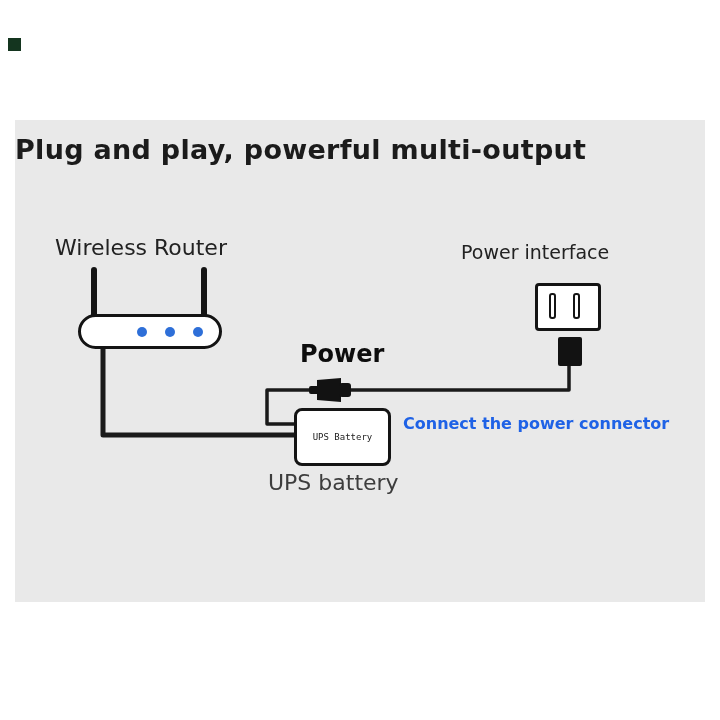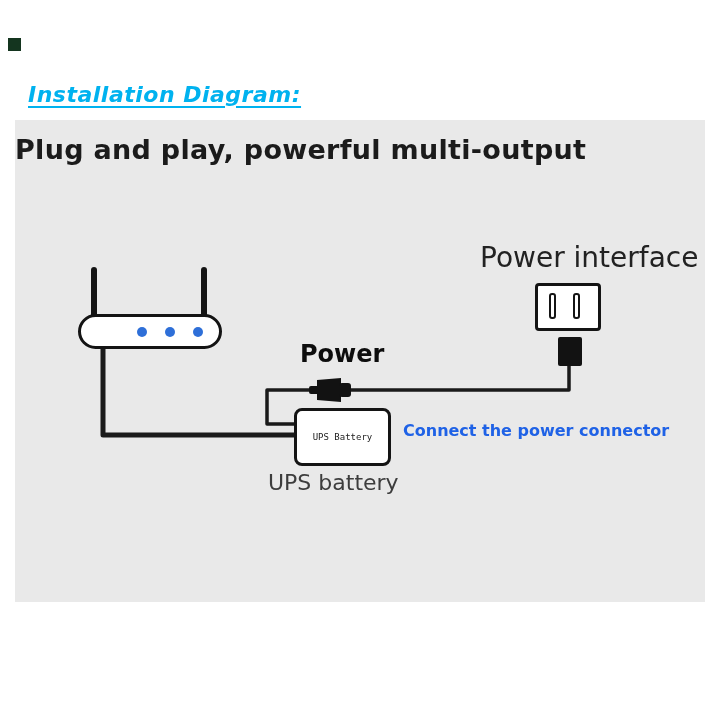--- a/index.html
+++ b/index.html
@@ -16,21 +16,21 @@
         letter-spacing:0.5px;}
 
   .panel{position:absolute;left:15px;top:120px;width:690px;height:482px;
         background:var(--panel_bg,#e9e9e9);}
 
   .panel-title{position:absolute;left:0;top:14px;width:100%;
         font-size:27px;font-weight:600;color:var(--ink,#1b1b1b);letter-spacing:0.3px;}
 
   .label{position:absolute;color:#222;}
   .router-label{left:40px;top:115px;font-size:22px;}
-  .power-label{left:465px;top:121px;font-size:28px;text-align:right;}
+  .power-label{left:446px;top:121px;font-size:19px;text-align:right;}
   .ups-label{left:253px;top:350px;font-size:22px;color:#3d3d3d;}
 
   .wires{position:absolute;left:0;top:0;}
 
   .antenna{position:absolute;width:6px;height:52px;background:#141414;border-radius:3px;}
   .antenna-left{left:76px;top:147px;}
   .antenna-right{left:186px;top:147px;}
 
   .router-body{position:absolute;left:63px;top:194px;width:144px;height:35px;
         background:#fff;border:3px solid #141414;border-radius:18px;box-sizing:border-box;}
@@ -51,43 +51,43 @@
   .plug-label{position:absolute;left:285px;top:220px;font-size:24px;font-weight:bold;
         color:#0d0d0d;}
 
   .plug-icon{position:absolute;left:294px;top:257px;}
 
   .ups-box{position:absolute;left:279px;top:288px;width:97px;height:58px;
         background:#fff;border:3px solid #141414;border-radius:8px;box-sizing:border-box;
         display:flex;align-items:center;justify-content:center;}
   .ups-box-text{font-family:"DejaVu Sans Mono", monospace;font-size:9px;color:#222;}
 
-  .note{position:absolute;left:388px;top:301px;font-size:16px;font-weight:600;
+  .note{position:absolute;left:388px;top:294px;font-size:16px;font-weight:600;
         color:var(--note,#1f62e6);}
 </style>
 </head>
 <body>
 
 <div class="page">
 
   <div class="corner-mark"></div>
 
-  <h1 class="heading">Installation Diagram:</h1>
 
   <div class="panel">
 
     <div class="panel-title">Plug and play, powerful multi-output</div>
 
     <svg class="wires" width="690" height="482" viewBox="0 0 690 482">
 
       <path d="M 88 228 L 88 315 L 281 315" fill="none" stroke="#1a1a1a" stroke-width="5" stroke-linejoin="round"></path>
 
       <path d="M 554 243 L 554 270 L 252 270 L 252 304 L 281 304" fill="none" stroke="#1a1a1a" stroke-width="3.5" stroke-linejoin="round"></path>
     </svg>
 
+    <div class="label router-label">Wireless Router</div>
 
     <div class="antenna antenna-left"></div>
     <div class="antenna antenna-right"></div>
 
     <div class="router-body">
       <span class="led led-1"></span>
       <span class="led led-2"></span>
       <span class="led led-3"></span>
     </div>
 

